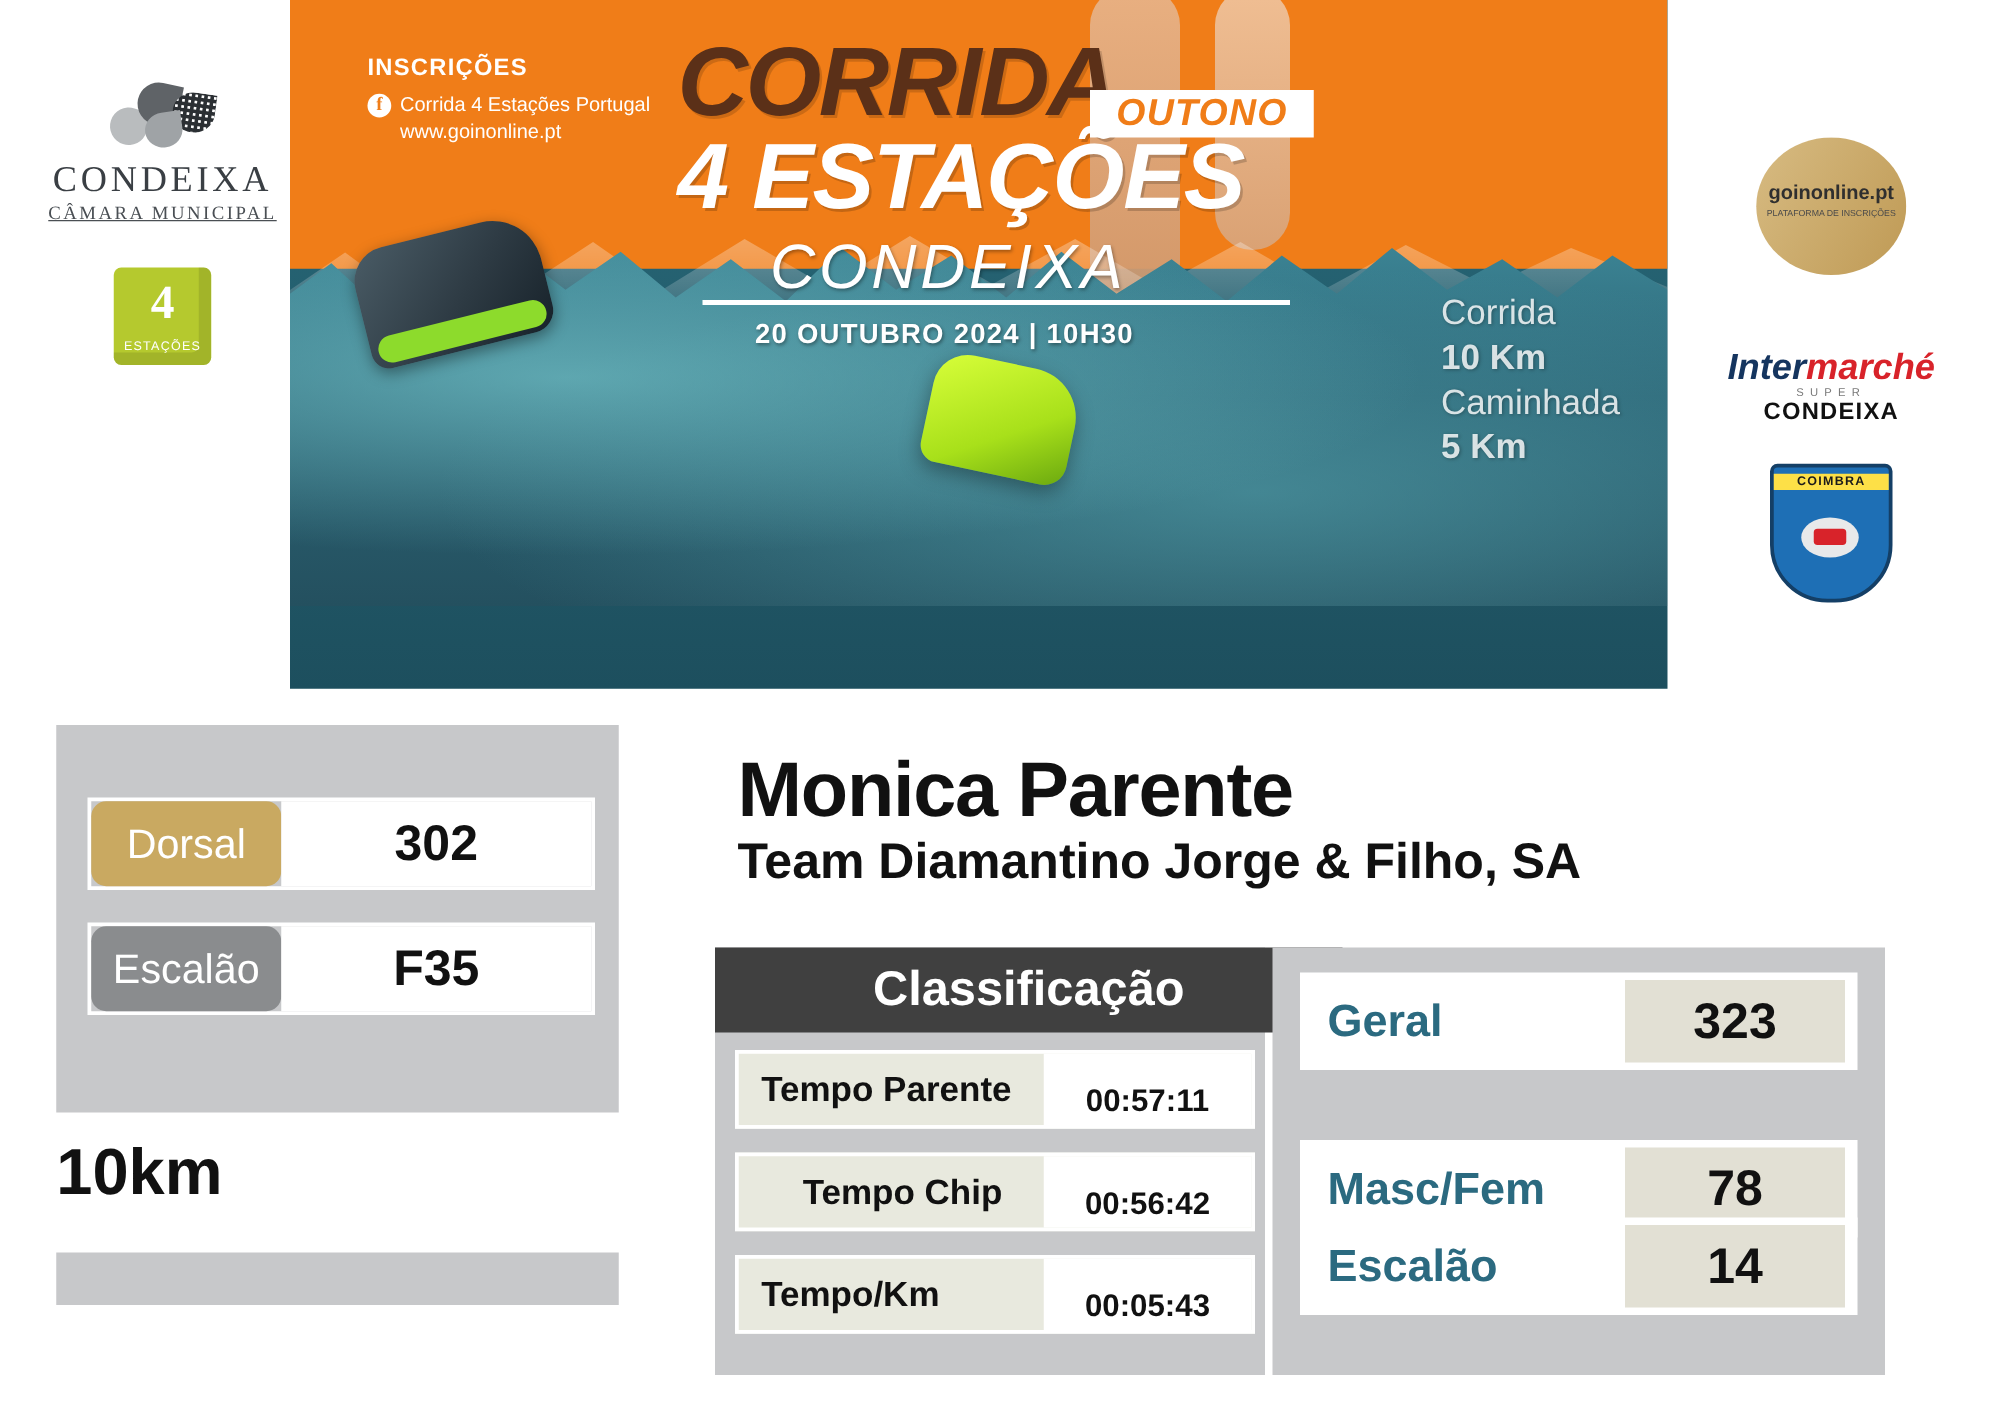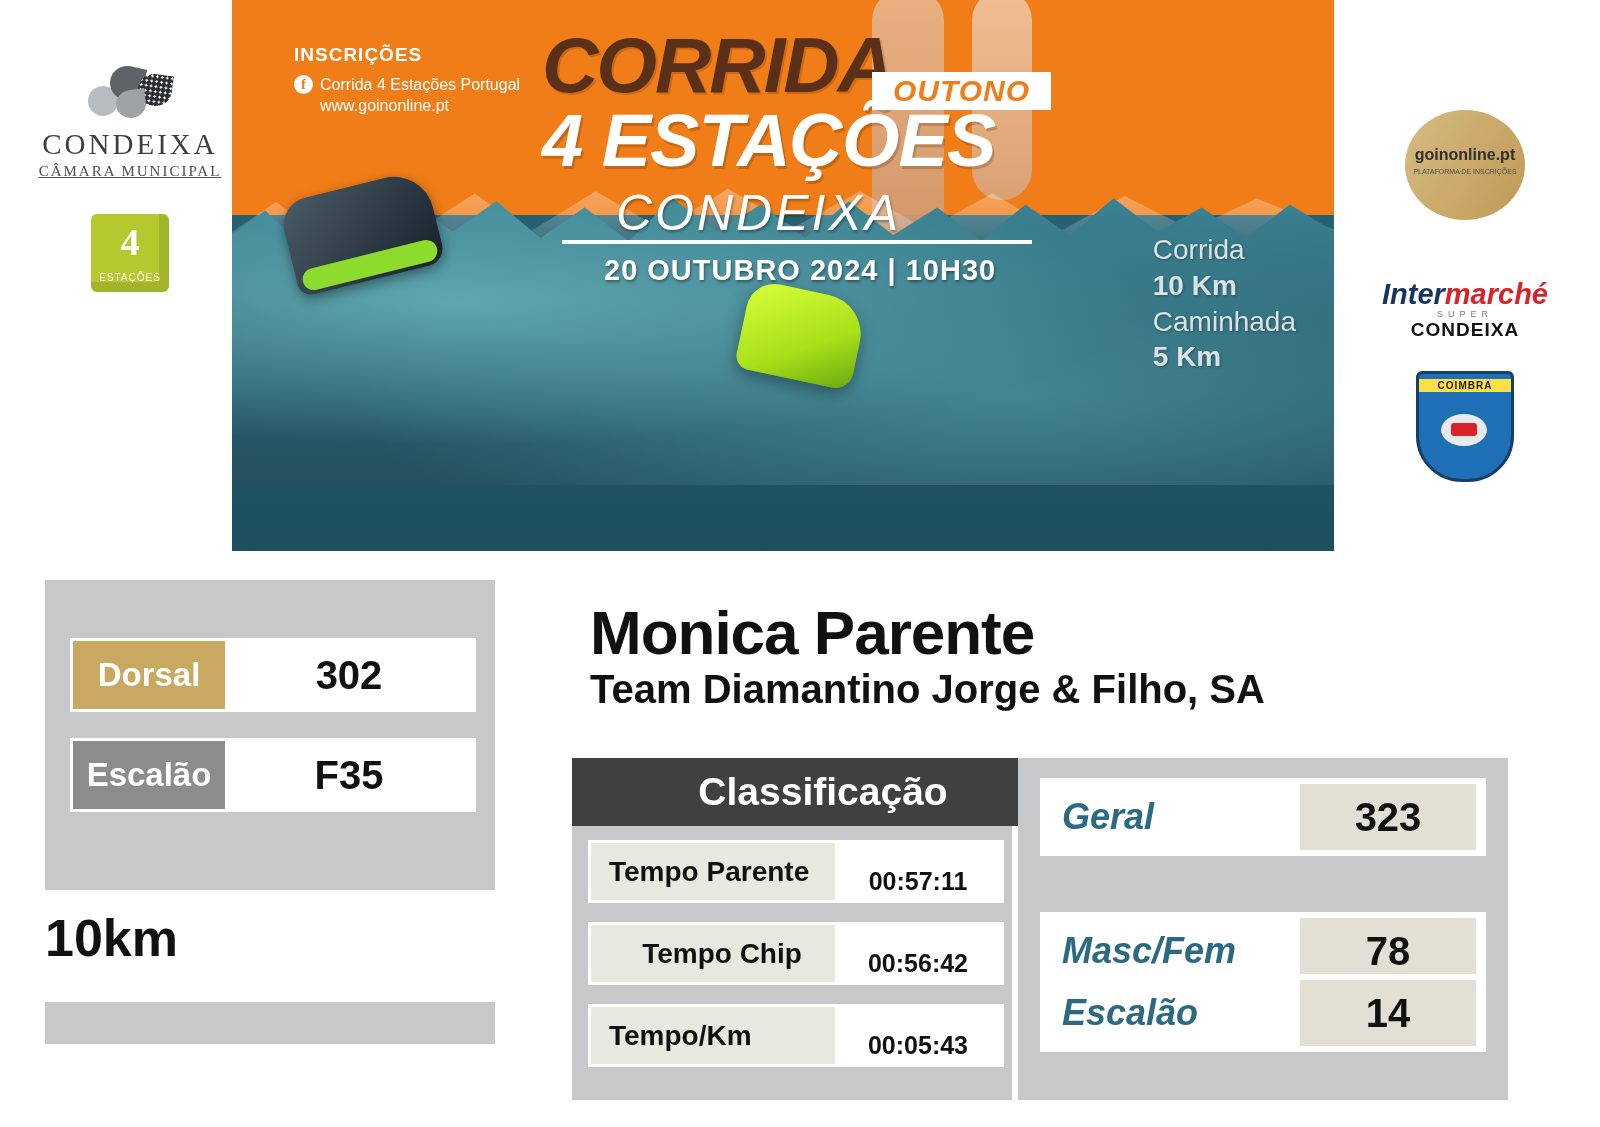--- a/index.html
+++ b/index.html
@@ -224,21 +224,21 @@
   }
   .pt-condeixa {
     font-size: 50px;
     font-style: italic;
     color: #ffffff;
     letter-spacing: 3px;
     margin: 6px 0 0 74px;
     text-shadow: 1px 2px 3px rgba(0,0,0,.35);
   }
   .pt-date {
-    font-size: 29px;
+    font-size: 22px;
     font-weight: bold;
     color: #ffffff;
     letter-spacing: 1px;
     margin: 12px 0 0 62px;
     text-shadow: 1px 2px 3px rgba(0,0,0,.4);
   }
   .pt-underline {
     position: absolute;
     left: 20px; top: 212px;
     width: 470px; height: 4px;
@@ -348,21 +348,22 @@
   }
   .lp-row.r1 { top: 58px; }
   .lp-row.r2 { top: 158px; }
   .lp-label {
     width: 152px;
     display: flex;
     align-items: center;
     justify-content: center;
     color: #ffffff;
     font-size: 33px;
-    font-weight: bold;
+    font-weight: normal;
+    border-radius: 12px;
   }
   .lp-label.gold { background: #c9a961; }
   .lp-label.grey { background: #8a8c8e; }
   .lp-value {
     flex: 1;
     background: #ffffff;
     display: flex;
     align-items: center;
     justify-content: center;
     color: #111111;
@@ -481,21 +482,20 @@
   }
   .rank-row.k1 { top: 20px; }
   .rank-row.k2 { top: 118px; margin-top: 36px; }
   .rank-row.k3 { top: 216px; }
   .rank-label {
     width: 238px;
     padding-left: 22px;
     font-size: 36px;
     font-weight: bold;
     color: #2b6a80;
-    font-style: italic;
   }
   .rank-value {
     flex: 1;
     height: 66px;
     margin-right: 10px;
     background: #e2e0d4;
     display: flex;
     align-items: center;
     justify-content: center;
     font-size: 40px;

